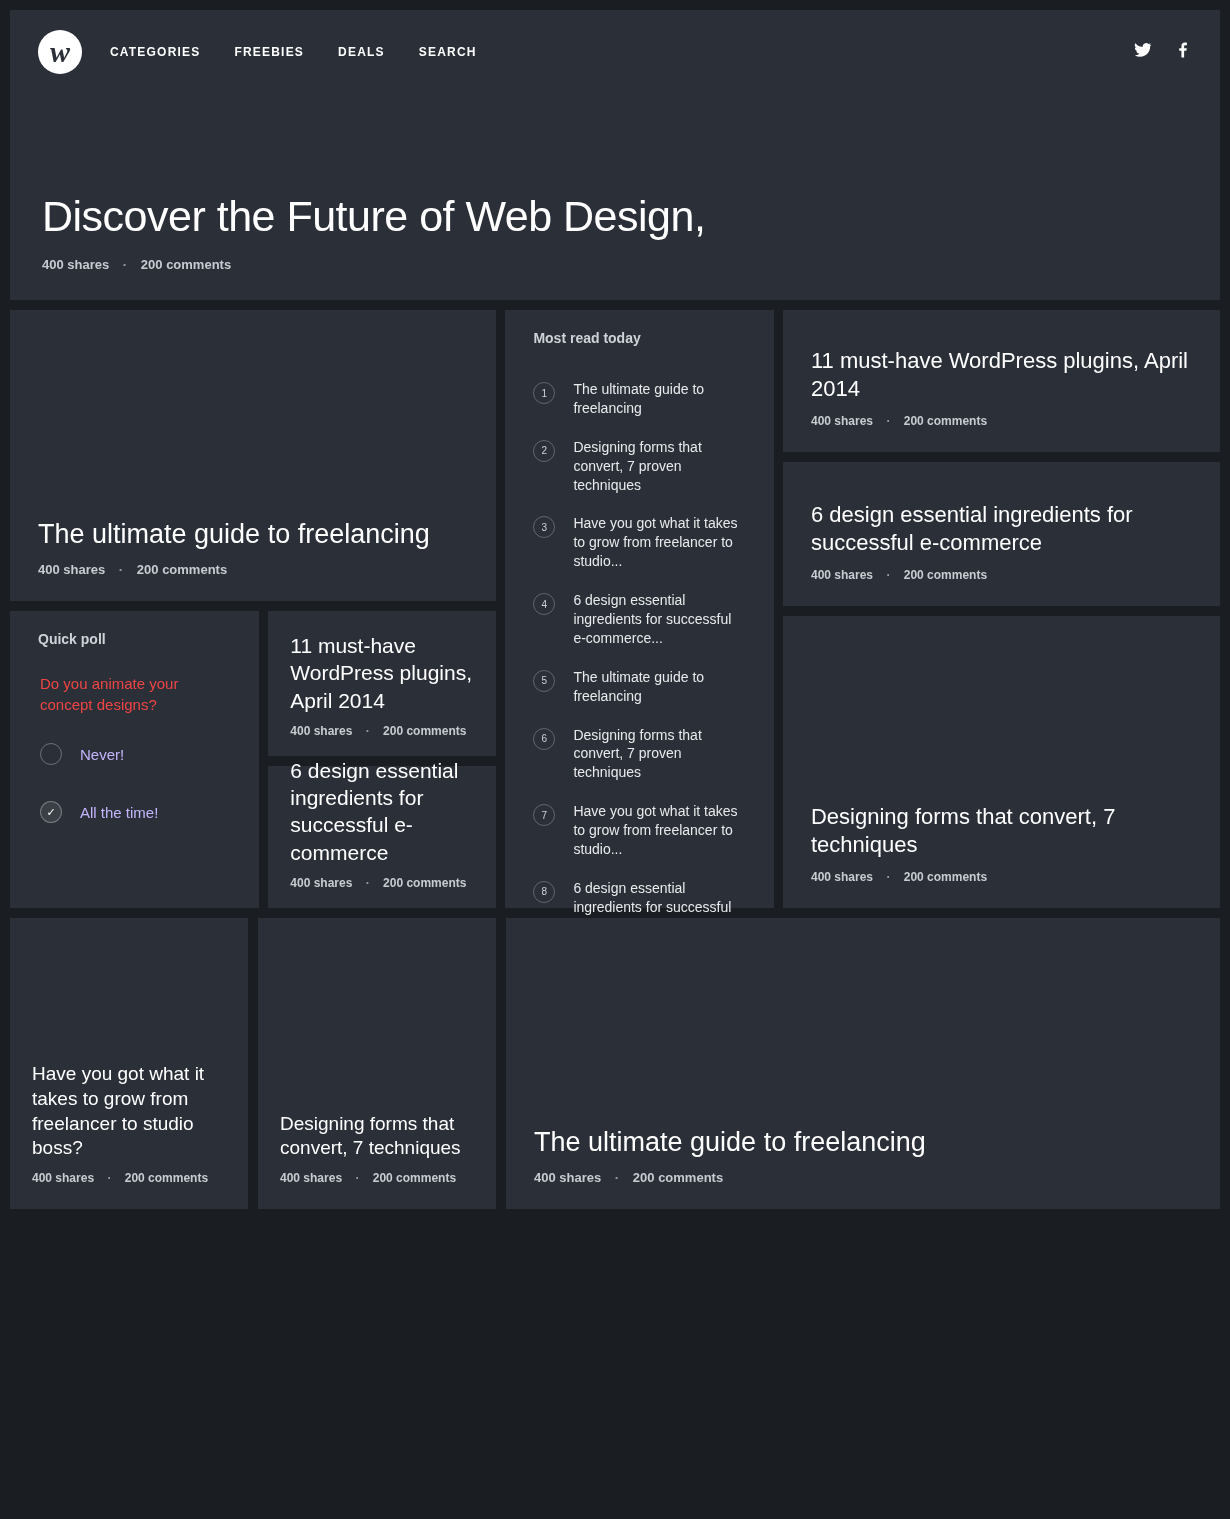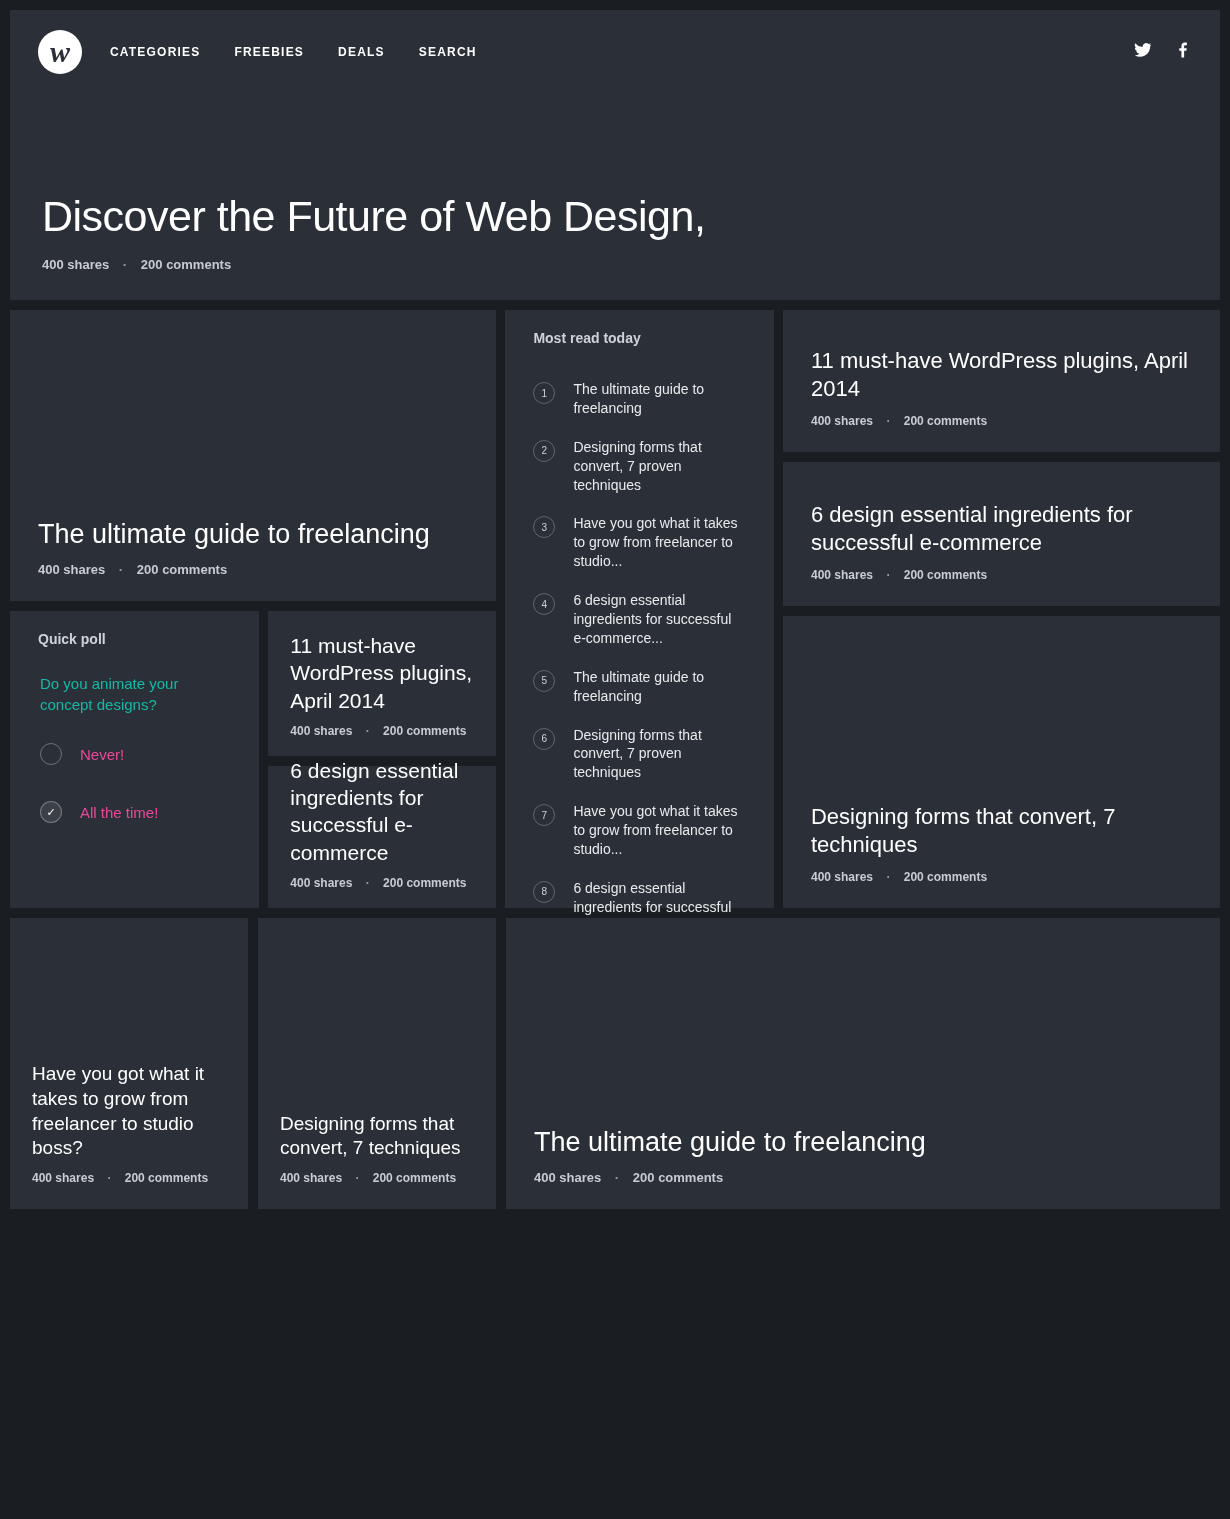--- a/index.html
+++ b/index.html
@@ -28,25 +28,25 @@
 .title-md { font-size:21px; font-weight:300; color:#fff; line-height:1.3; }
 .card-body { position:absolute; left:28px; right:28px; bottom:24px; }
 .card-body .meta { margin-top:10px; }
 
 .section-label { font-size:14px; color:#cfd3d8; padding:20px 28px 8px 28px; font-weight:600; }
 
 .mr-item { display:flex; align-items:flex-start; gap:18px; padding:10px 28px; cursor:pointer; }
 .mr-num { width:22px; height:22px; min-width:22px; border:1px solid rgba(255,255,255,.25); border-radius:50%; display:flex; align-items:center; justify-content:center; font-size:10px; color:#cfd3d8; margin-top:2px; }
 .mr-title { font-size:14px; color:#e8eaec; line-height:1.35; font-weight:400; width:170px; }
 
-.poll-q { font-size:15px; color:#14b8a6; padding:18px 30px 10px 30px; line-height:1.4; }
+.poll-q { font-size:15px; color:#ef4444; padding:18px 30px 10px 30px; line-height:1.4; }
 .poll-opt { display:flex; align-items:center; gap:18px; padding:18px 30px; cursor:pointer; }
 .poll-radio { width:22px; height:22px; border:1px solid rgba(255,255,255,.3); border-radius:50%; display:flex; align-items:center; justify-content:center; font-size:11px; color:#fff; }
 .poll-opt.sel .poll-radio { background:rgba(255,255,255,.08); }
-.poll-label { font-size:15px; color:#ec4899; }
+.poll-label { font-size:15px; color:#c4b5fd; }
 </style>
 </head>
 <body>
 
 <div class="page">
 
   <div class="tile header">
     <div class="nav">
       <div class="logo">w</div>
       <div class="nav-links">

